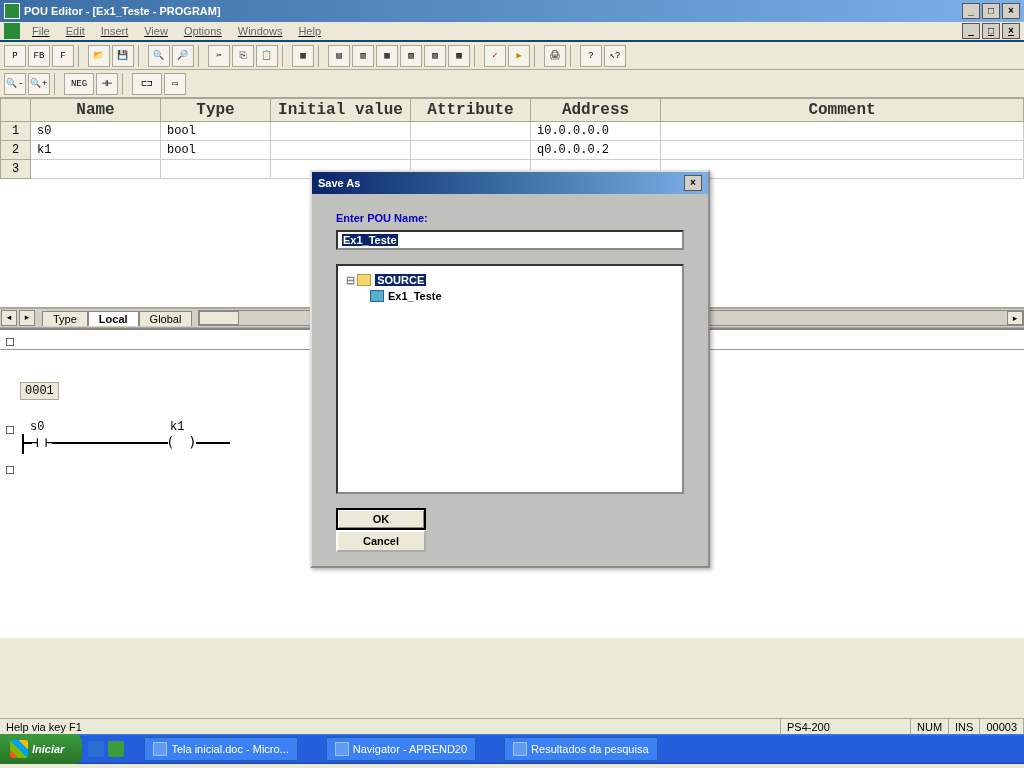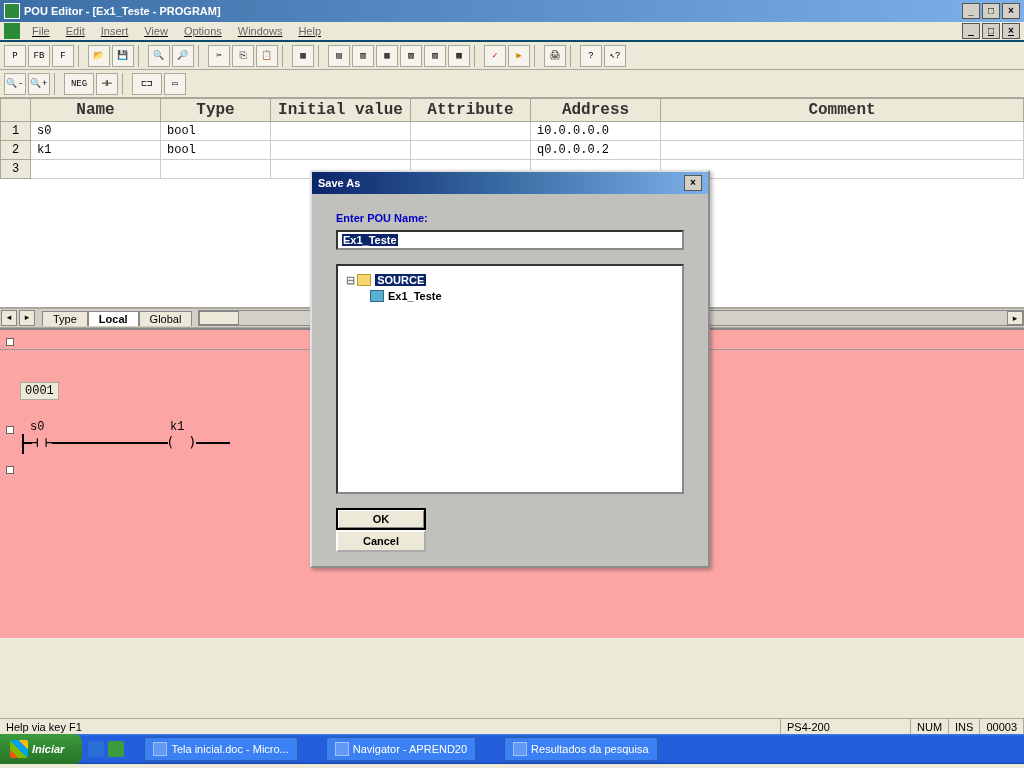--- a/index.html
+++ b/index.html
@@ -34,21 +34,21 @@
 .sheet-tabs { height: 20px; background: #d4d0c8; display: flex; align-items: center; border-top: 1px solid #aca899; border-bottom: 1px solid #aca899; }
 .sheet-nav { width: 16px; height: 16px; border: 1px solid #888; background: #ece9d8; margin: 0 1px; text-align: center; line-height: 12px; cursor: pointer; font-size: 9px; }
 .sheet-tab { padding: 1px 10px; background: #ece9d8; border: 1px solid #888; border-bottom: none; font-size: 11px; cursor: pointer; }
 .sheet-tab.active { background: #fff; font-weight: bold; }
 .sheet-scroll { flex: 1; background: #d4d0c8; height: 16px; margin-left: 6px; position: relative; border: 1px solid #888; }
 .sheet-scroll .thumb { position: absolute; left: 0; width: 40px; height: 100%; background: #ece9d8; border: 1px solid #888; }
 .sheet-scroll .arr { position: absolute; width: 16px; height: 100%; background: #ece9d8; border: 1px solid #888; text-align: center; line-height: 12px; font-size: 9px;}
 .sheet-scroll .arr.r { right: 0; }
 
 
-.ladder-area { background: #fca5a5; height: 310px; position: relative; border-top: 2px solid #888; }
+.ladder-area { background: #ffffff; height: 310px; position: relative; border-top: 2px solid #888; }
 .ladder-header-line { height: 20px; border-bottom: 1px solid #999; }
 .rung-num { position: absolute; left: 20px; top: 52px; background: #ece9d8; border: 1px solid #aca899; font-family: "Courier New", monospace; padding: 1px 4px; font-size: 12px; }
 .contact-label { position: absolute; font-family: "Courier New", monospace; font-size: 12px; }
 .rail { position: absolute; width: 2px; background: #000; }
 .wire { position: absolute; height: 2px; background: #000; }
 .contact-sym { position: absolute; font-family: monospace; font-size: 14px; letter-spacing: -1px; }
 .small-sq { position: absolute; width: 8px; height: 8px; border: 1px solid #666; background: #fff; }
 
 
 .statusbar { position: absolute; bottom: 30px; left: 0; right: 0; height: 20px; background: #ece9d8; border-top: 1px solid #aca899; display: flex; font-size: 11px; }

